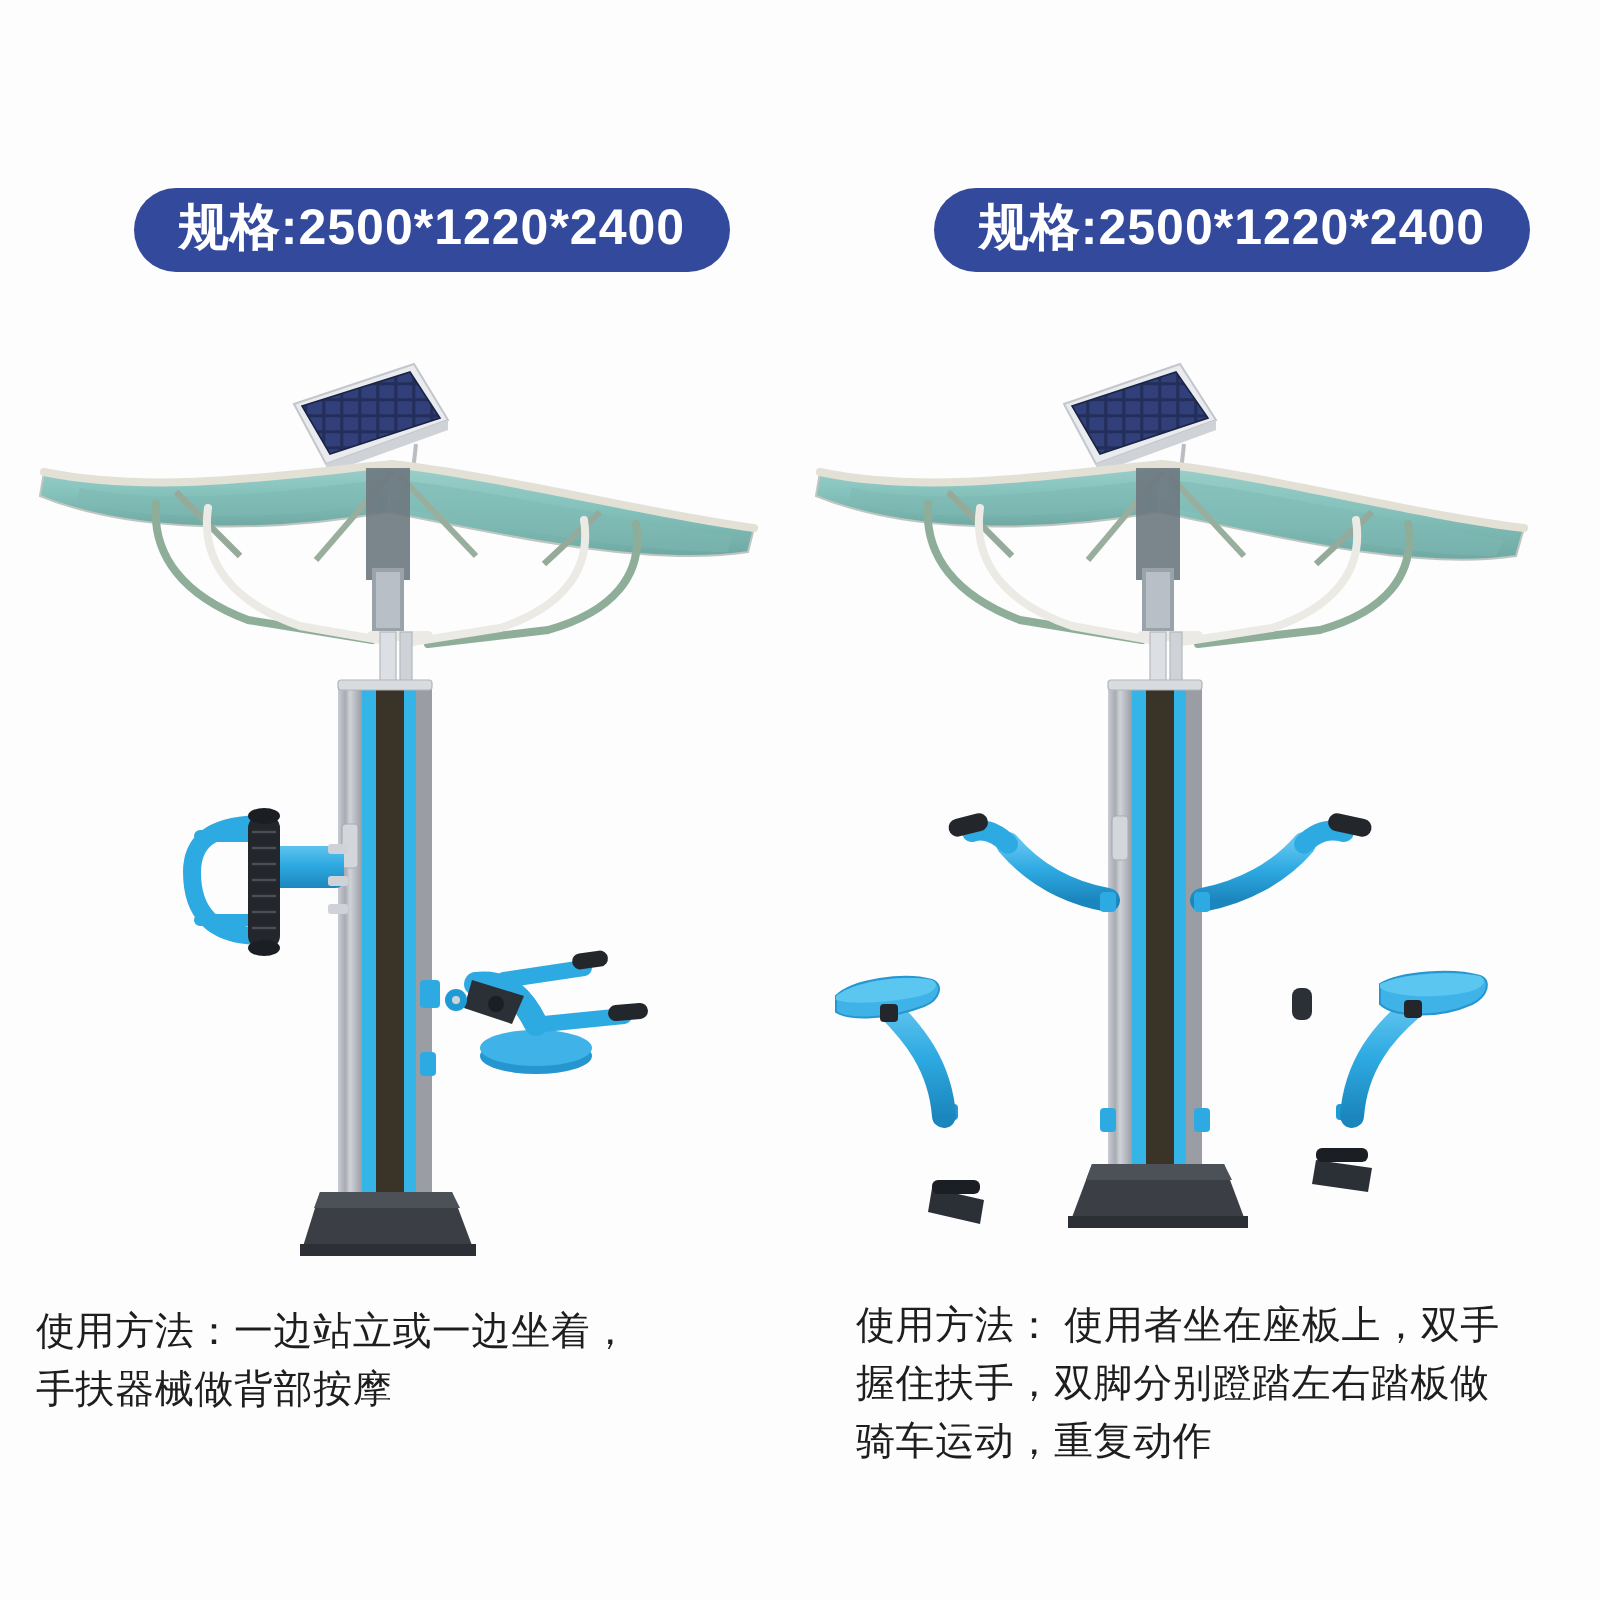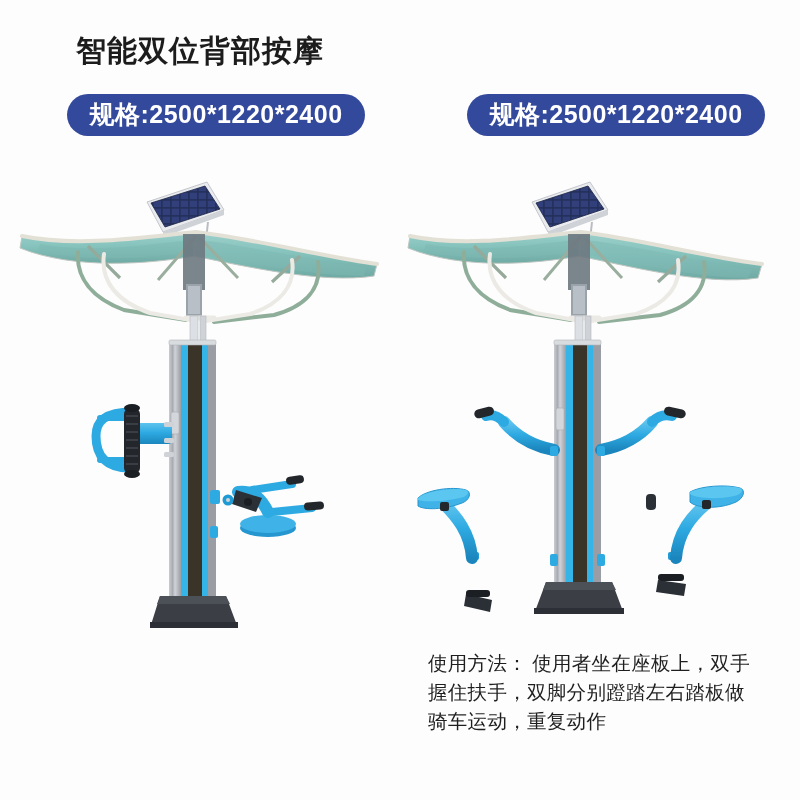--- a/index.html
+++ b/index.html
@@ -91,21 +91,20 @@
     font-family: Liberation Serif, serif;
   }
 </style>
 </head>
 <body>
 
 <div class="page">
 
   <div class="panel left">
 
-    <div class="heading">智能双位背部按摩</div>
 
     <div class="badge-wrap">
       <div class="badge">规格:2500*1220*2400</div>
     </div>
 
     <div class="stage">
       <svg viewBox="0 0 400 470" xmlns="http://www.w3.org/2000/svg">
         <defs>
           <linearGradient id="canopyL" x1="0" y1="0" x2="0" y2="1">
             <stop offset="0" stop-color="#9ccfca"></stop>
@@ -241,20 +240,22 @@
 
           <circle cx="228" cy="340" r="5.5" fill="#1e9ad4"></circle>
           <circle cx="228" cy="340" r="2" fill="#cfd3d8"></circle>
 
           <rect x="210" y="330" width="10" height="14" rx="2" fill="#2eaae2"></rect>
           <rect x="210" y="366" width="8" height="12" rx="2" fill="#2eaae2"></rect>
         </g>
       </svg>
     </div>
 
+    <div class="caption">使用方法：一边站立或一边坐着，
+手扶器械做背部按摩</div>
   </div>
 
   <div class="panel right">
 
 
     <div class="badge-wrap">
       <div class="badge">规格:2500*1220*2400</div>
     </div>
 
     <div class="stage">

